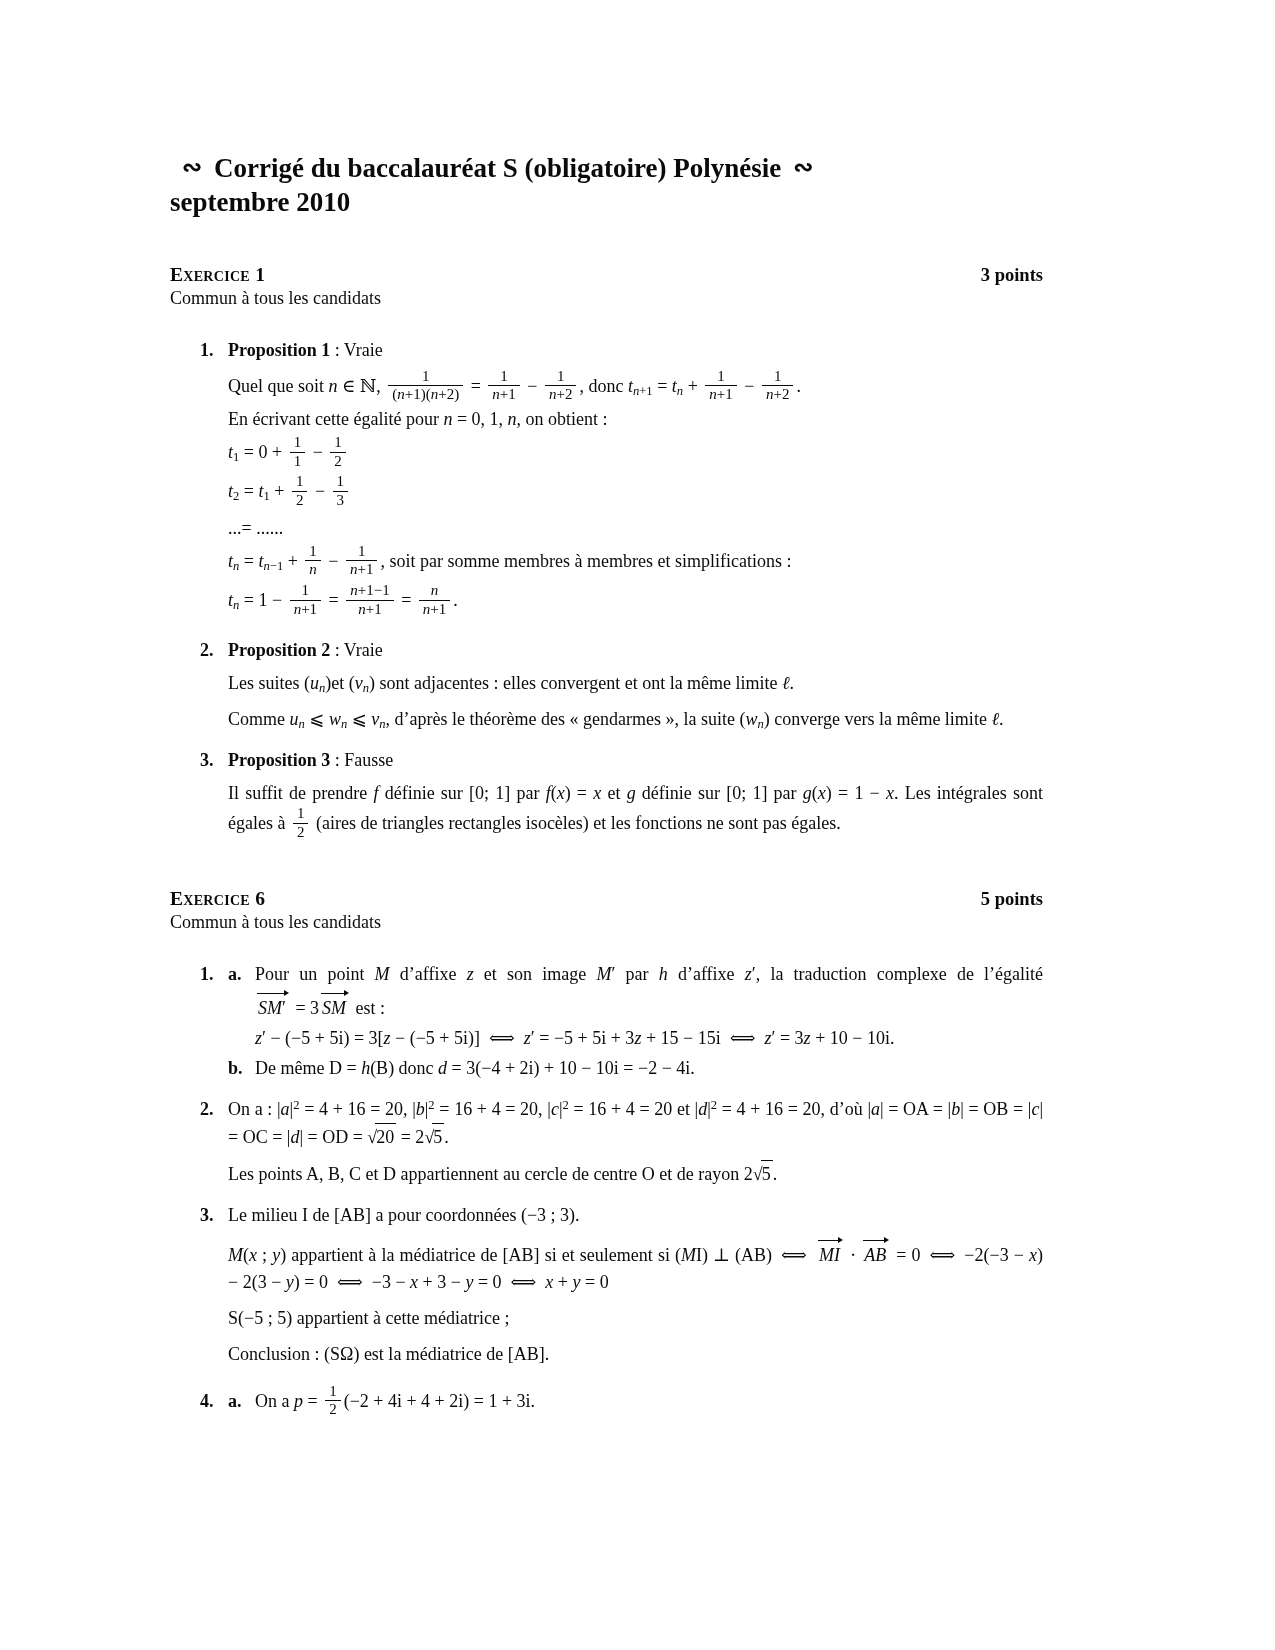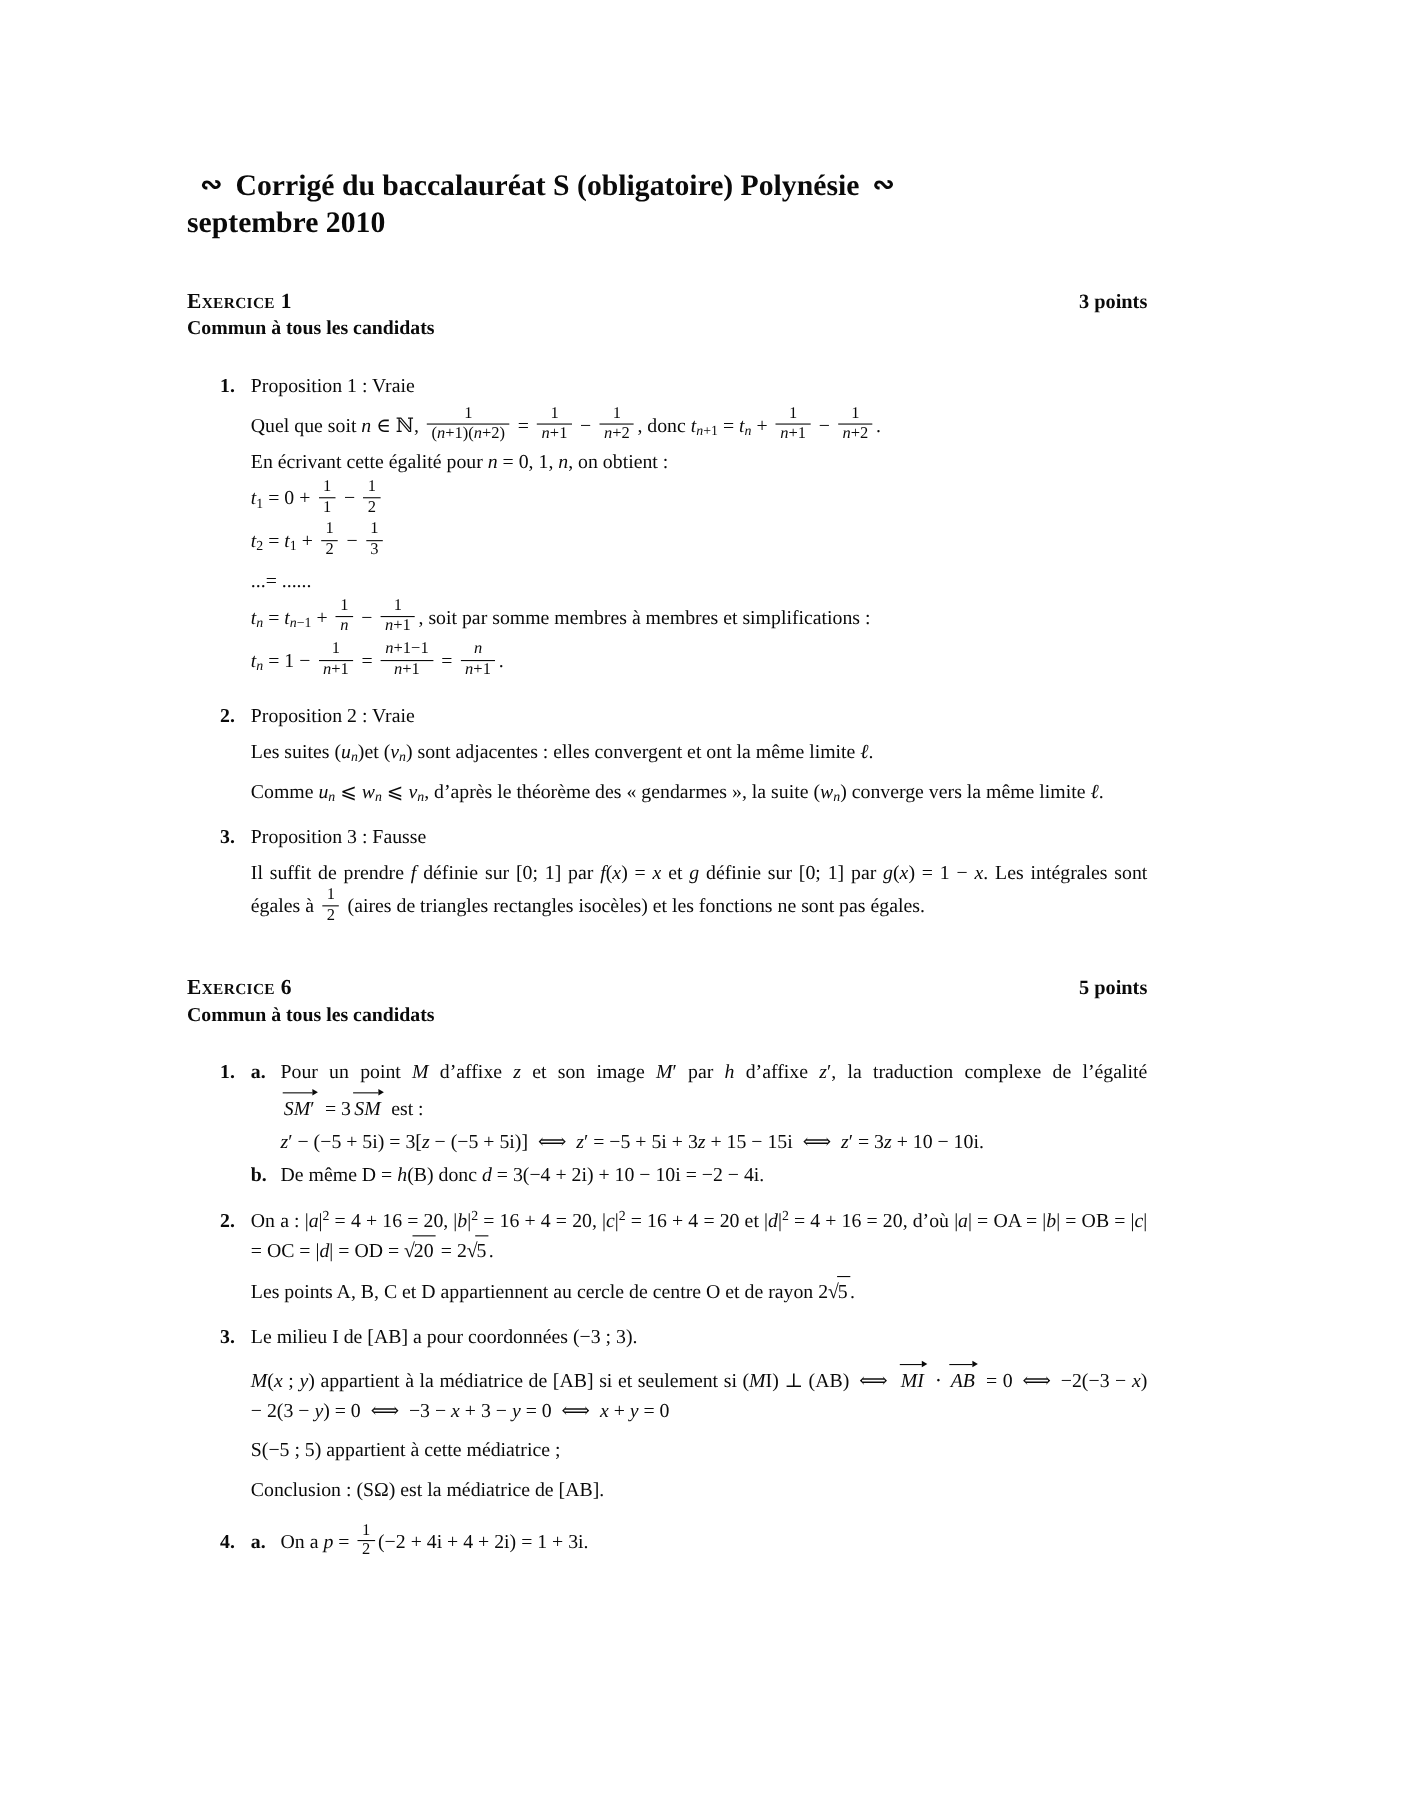--- a/index.html
+++ b/index.html
@@ -14,42 +14,42 @@
   .doc-title{font-weight:bold;}
   .t1{font-size:27px;line-height:1.25;}
   .t2{font-size:27px;line-height:1.25;}
   .orn{font-size:24px;margin:0 12px;position:relative;top:-2px;}
 
   
   section.ex{margin-top:44px;}
   .ex-header{display:flex;justify-content:space-between;align-items:baseline;font-weight:bold;}
   .ex-name{font-variant:small-caps;font-size:19.5px;letter-spacing:.3px;}
   .ex-points{font-size:18.5px;}
-  .ex-sub{font-weight:bold;margin-top:2px;}
+  .ex-sub{font-weight:normal;margin-top:2px;}
 
   
   .items{margin-top:28px;margin-left:30px;}
   .items > .li{margin-top:14px;}
   .li{display:flex;align-items:baseline;}
   .num{font-weight:bold;flex:0 0 28px;width:28px;}
   .li-body{flex:1 1 auto;min-width:0;}
   .li.sub{margin-top:0;}
   .li.sub .num{flex:0 0 27px;width:27px;}
 
   
   .mline{line-height:1.5;}
   .prop{margin-bottom:6px;}
   .para{text-align:justify;}
   .jforce{text-align:justify;text-align-last:justify;}
   .eq{margin:3px 0;}
   .gap{margin-top:9px;}
 
   
   .it{font-style:italic;}
-  .bd{font-weight:normal;}
+  .bd{font-weight:bold;}
   sub{font-size:70%;vertical-align:-0.25em;line-height:0;}
   sup{font-size:70%;vertical-align:0.5em;line-height:0;}
   .frac{
     display:inline-flex;flex-direction:column;
     vertical-align:middle;text-align:center;
     margin:0 3px;font-size:15px;line-height:1.18;
     transform:translateY(-2px);
   }
   .fnum{display:block;padding:0 4px;}
   .fden{display:block;border-top:1.2px solid #0a0a0a;padding:0 4px;}

